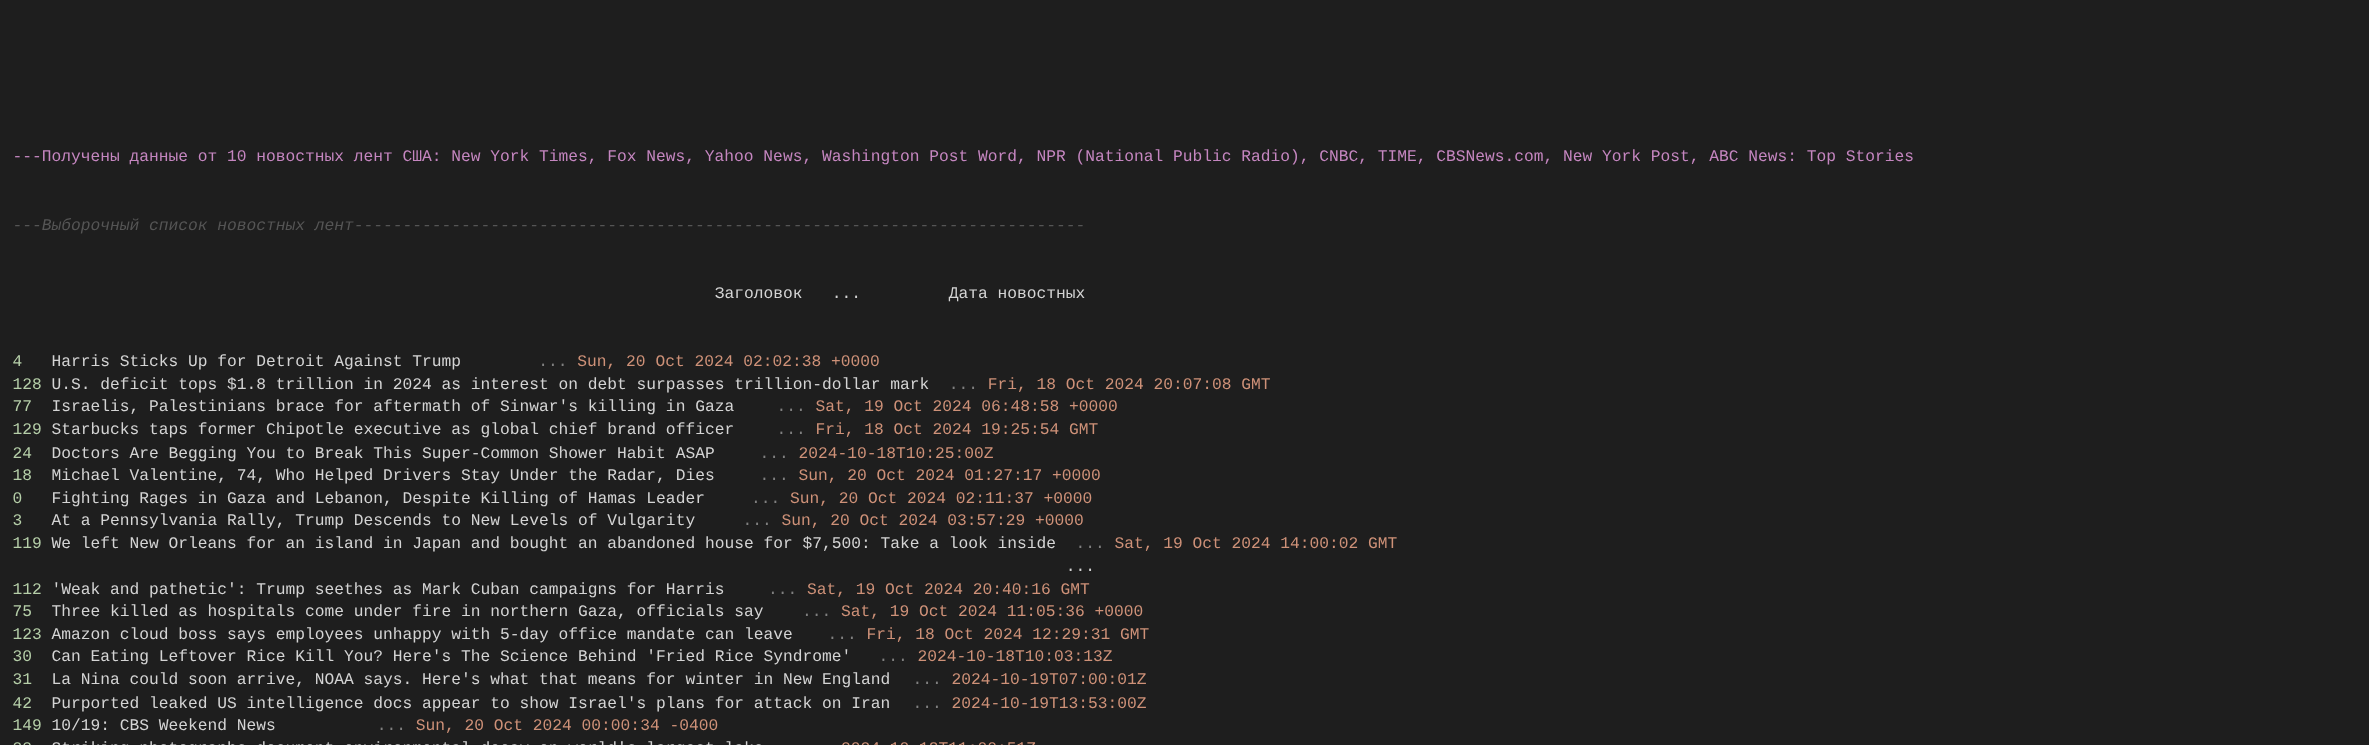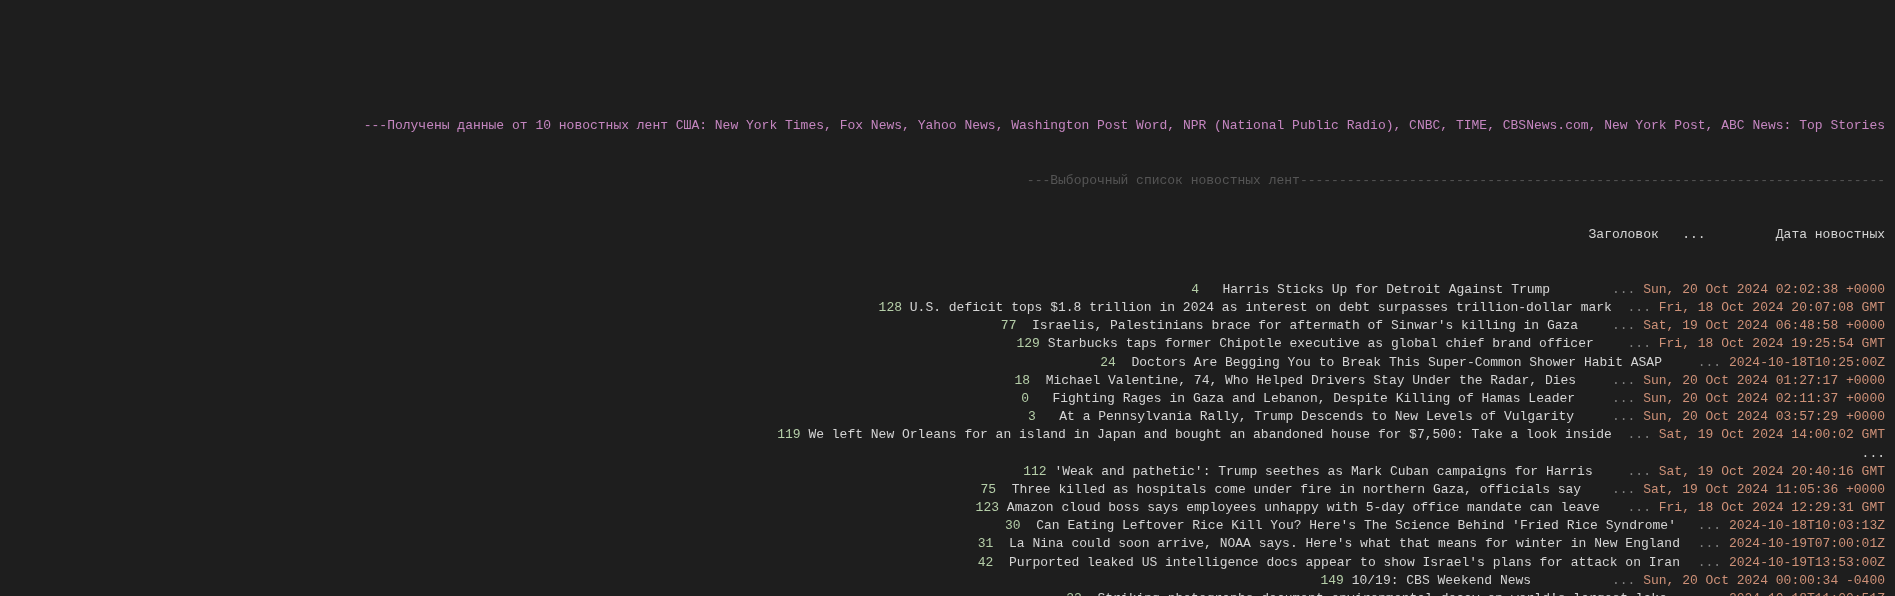--- a/index.html
+++ b/index.html
@@ -12,24 +12,23 @@
       color: #d4d4d4;
       font-family: 'Courier New', Courier, monospace;
       font-size: 13px;
       line-height: 1.4;
       padding: 8px 10px;
       white-space: pre-wrap;
       overflow-x: auto;
     }
     .line {
       display: block;
-      text-align: right;
     }
     .header-line { color: #c586c0; }
-    .separator { color: #555; }
+    .separator { color: #555; font-style: italic; }
   </style>
 </head>
 <body>
 
 
 
 <div>
   <span class="line header-line">---Получены данные от 10 новостных лент США: New York Times, Fox News, Yahoo News, Washington Post Word, NPR (National Public Radio), CNBC, TIME, CBSNews.com, New York Post, ABC News: Top Stories</span>
   <span class="line separator">---Выборочный список новостных лент---------------------------------------------------------------------------</span>
   <span class="line">                                                                        Заголовок   ...         Дата новостных</span>

